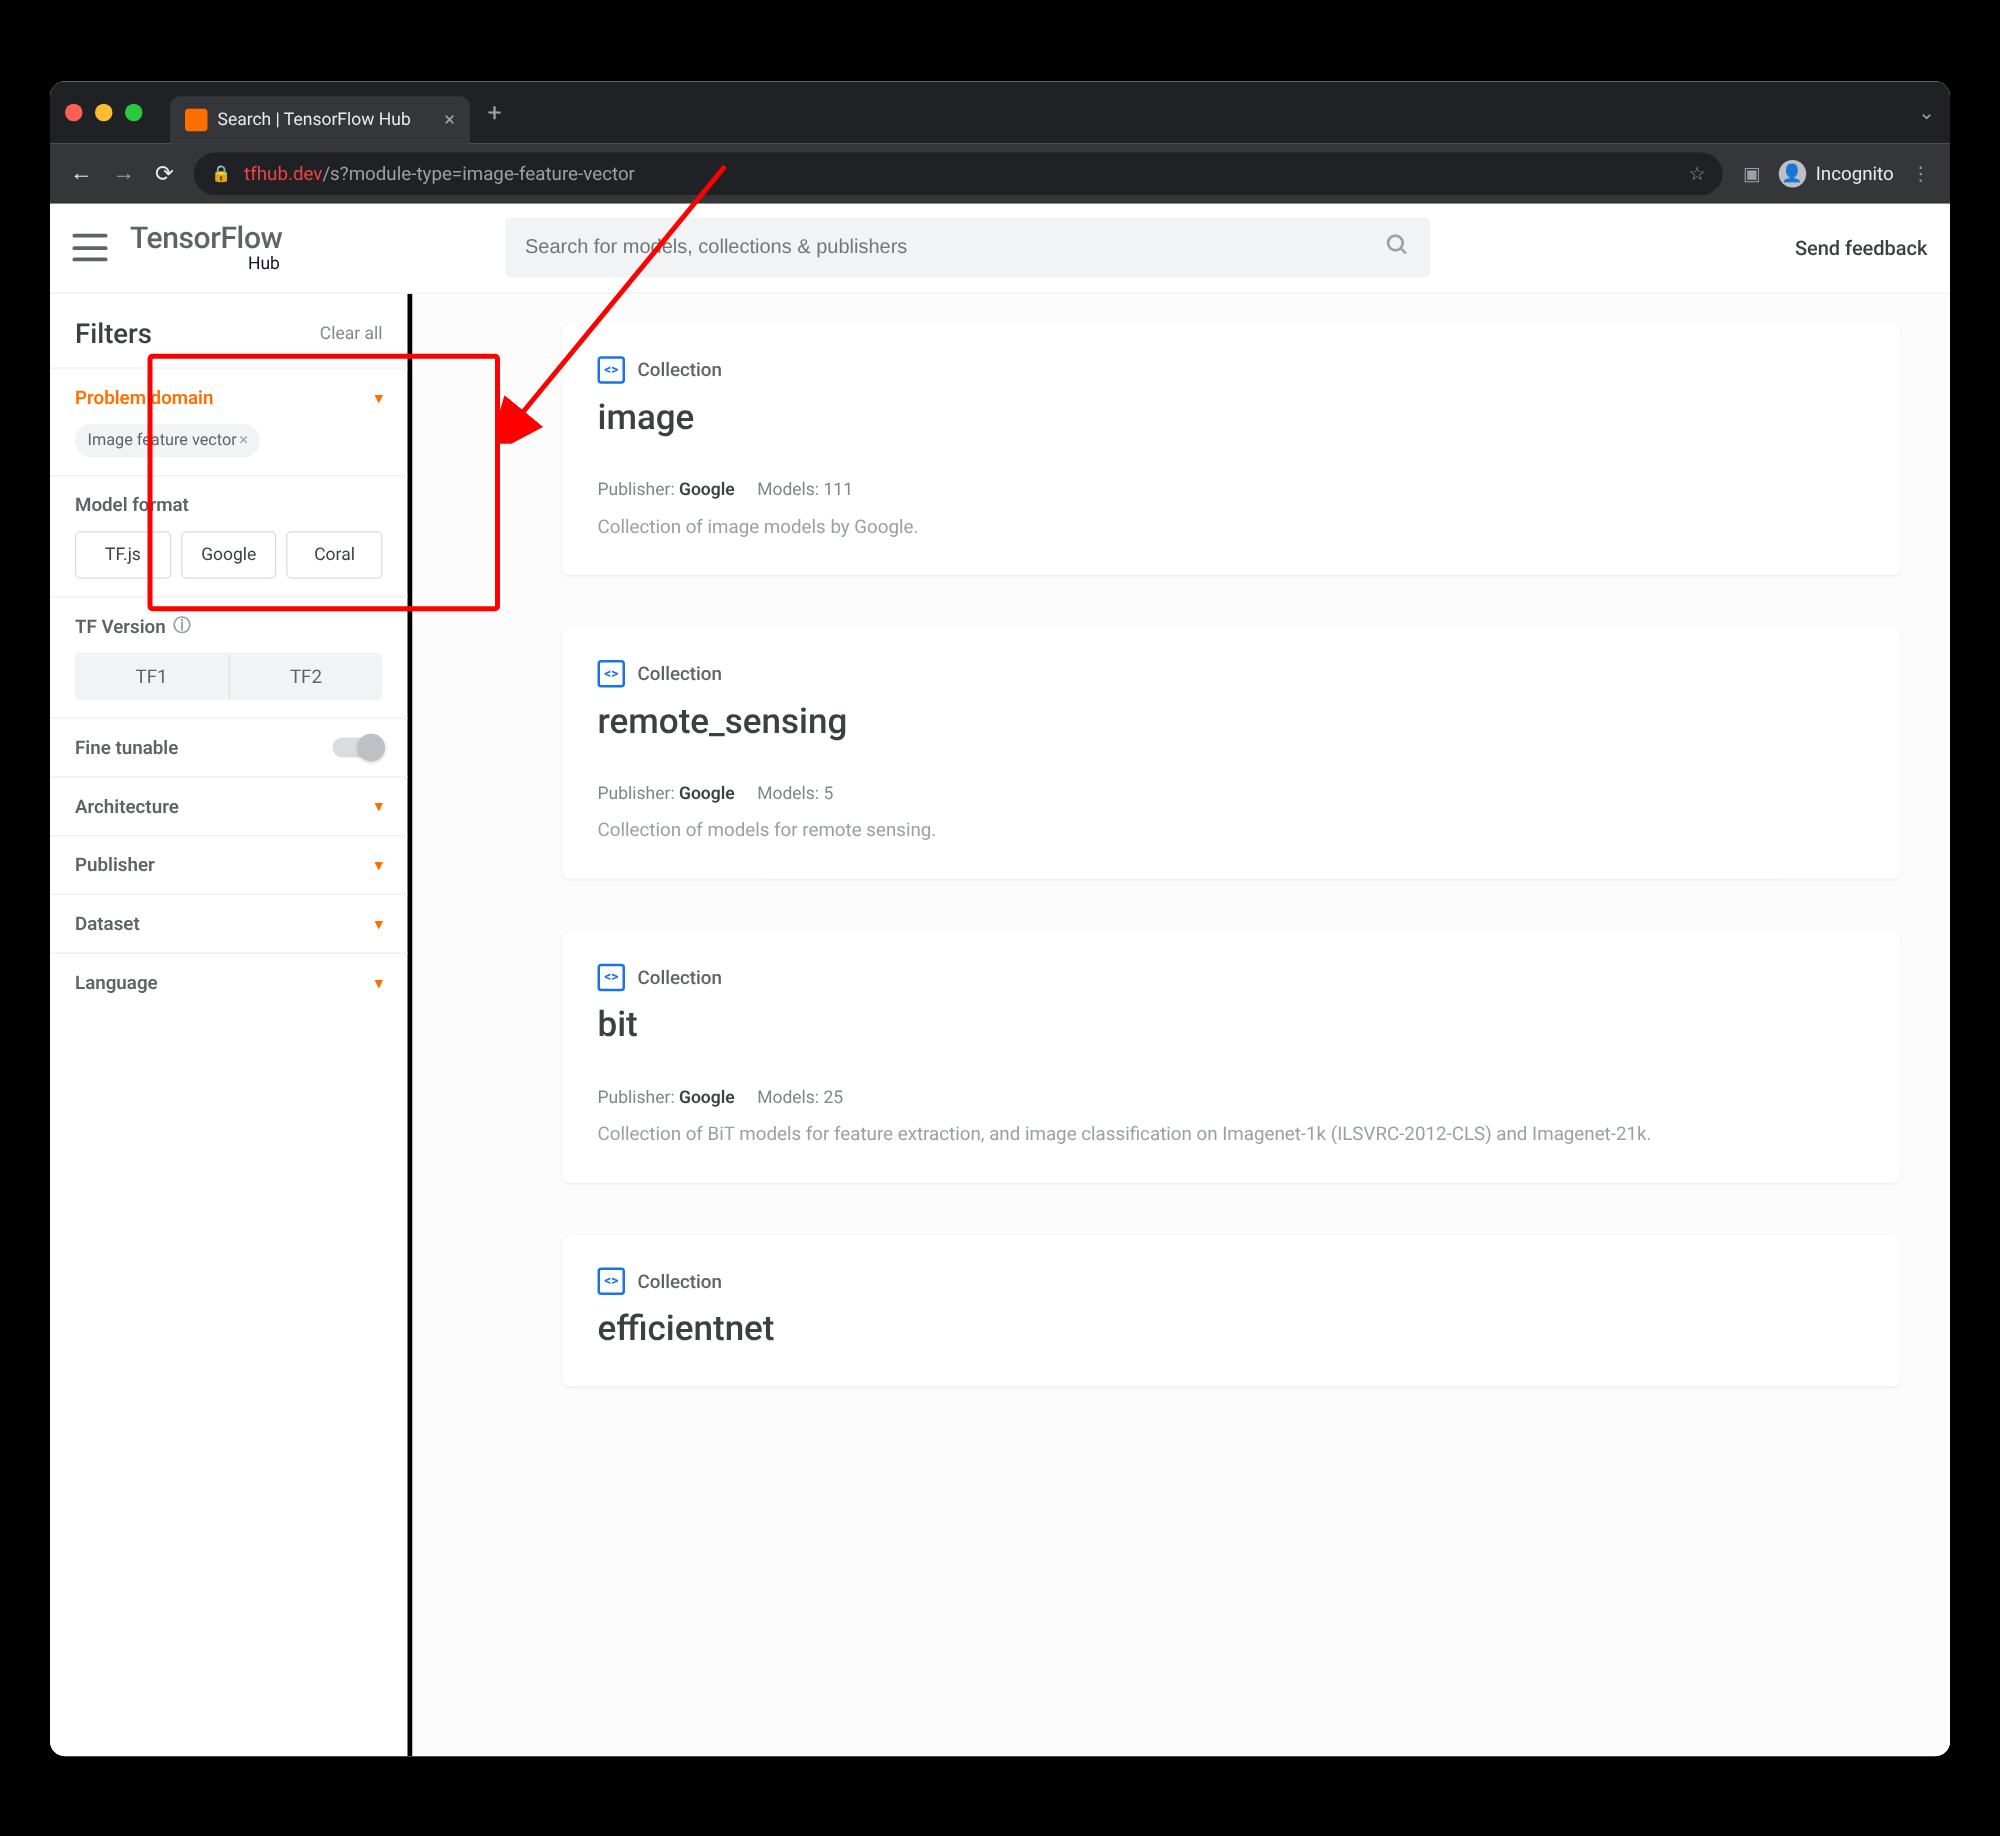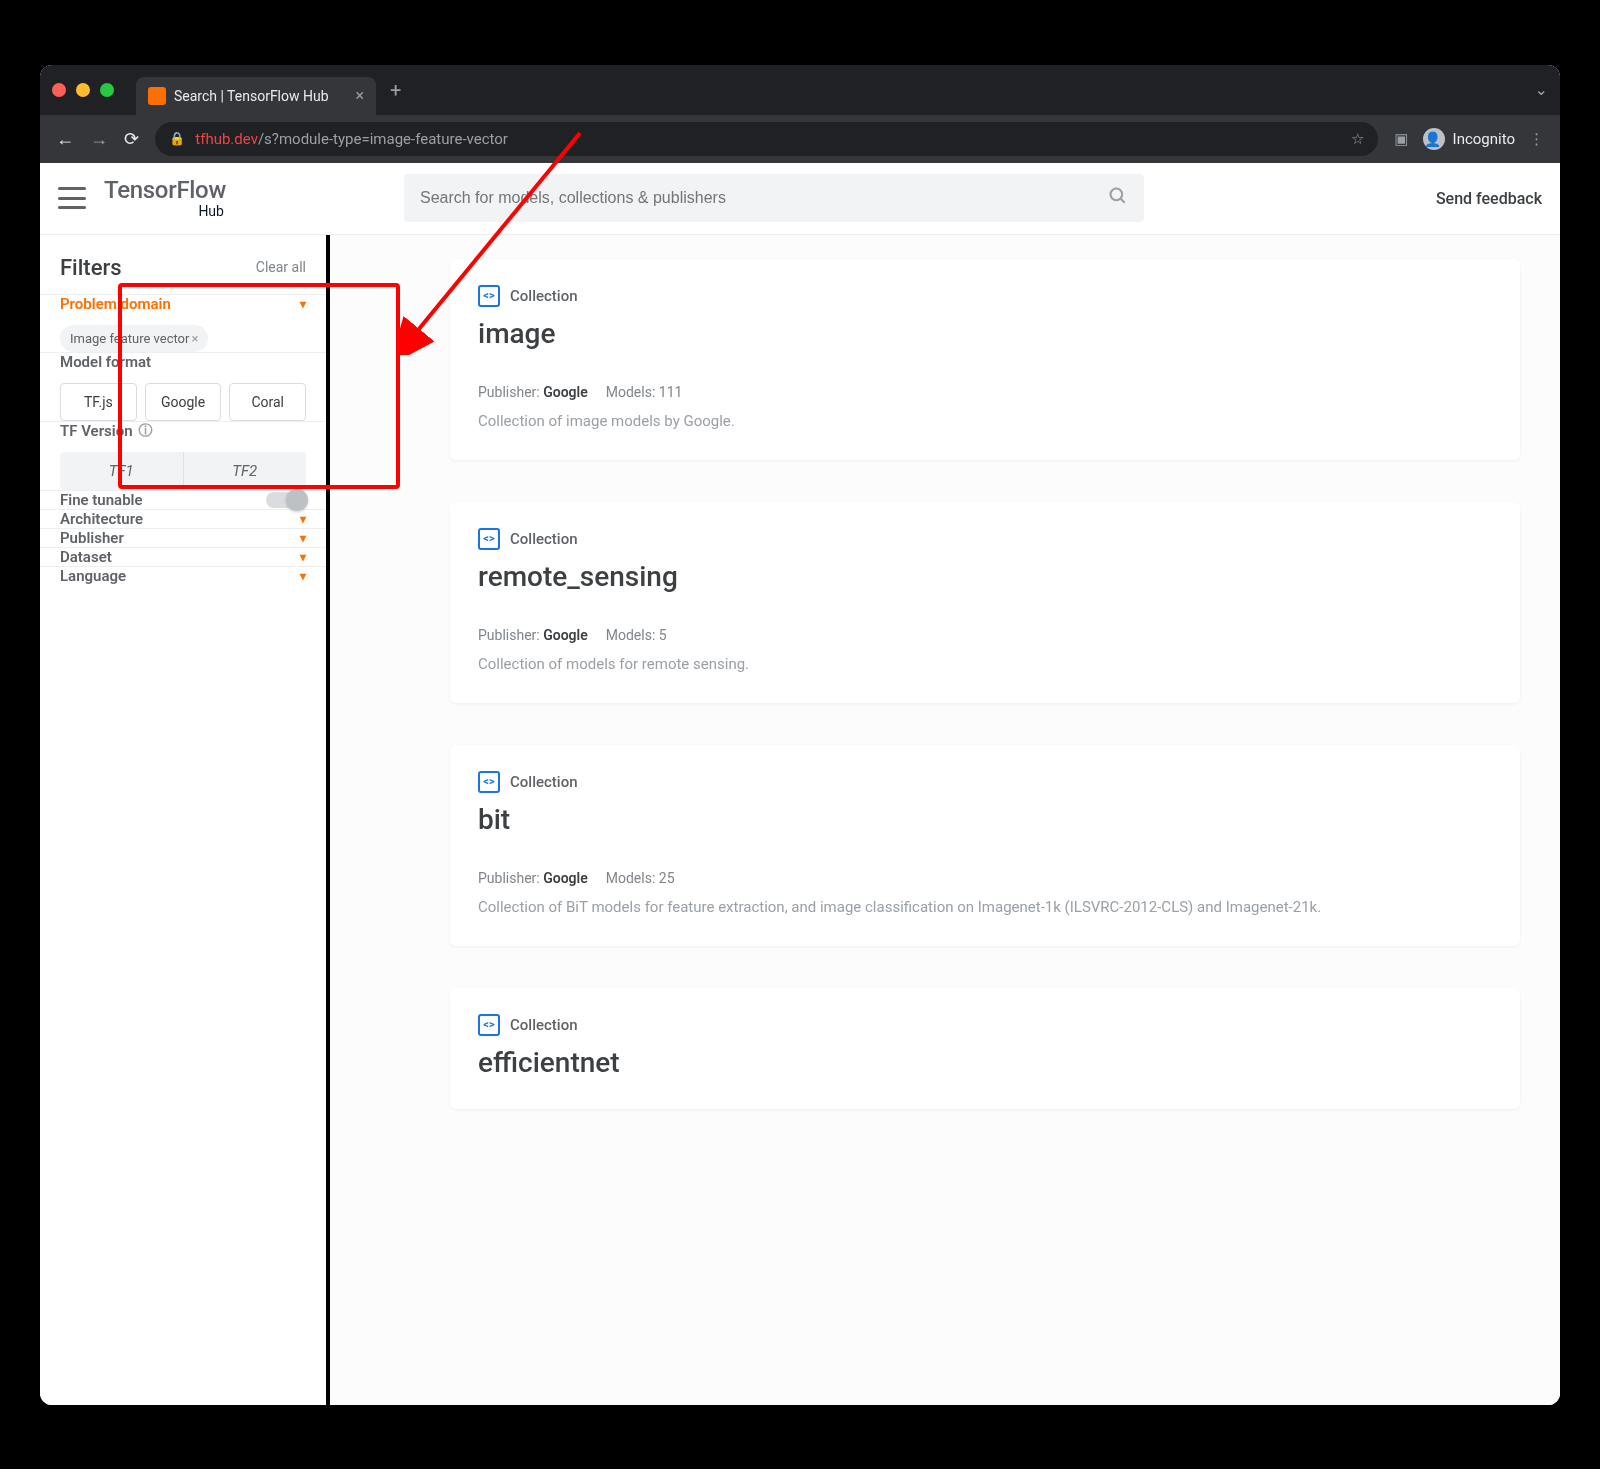--- a/index.html
+++ b/index.html
@@ -122,40 +122,40 @@
       color: #5f6368;
       outline: none;
     }
     .searchbox .search-icon { color: #9aa0a6; font-size: 20px; }
     .feedback { margin-left: auto; color: #3c4043; font-size: 16px; font-weight: 500; cursor: pointer; }
     .content { flex: 1; display: flex; overflow: hidden; }
     .sidebar { width: 290px; border-right: 4px solid #000000; display: flex; flex-direction: column; }
     .filter-head { display: flex; align-items: center; padding: 20px 20px 14px; }
     .filter-head h2 { font-size: 22px; color: #3c4043; font-weight: 500;}
     .clear-all { margin-left: auto; font-size: 14px; color: #80868b; cursor: pointer; }
-    .filter-section { padding: 0 20px; border-top: 1px solid #eee; }
+    .filter-section { padding: 14px 20px; border-top: 1px solid #eee; }
     .filter-title { font-size: 15px; color: #5f6368; font-weight: 600; display: flex; align-items: center; }
     .filter-title.orange { color: #ff6f00; }
     .caret { margin-left: auto; color: #ff6f00; font-size: 12px; }
     .chip {
       display: inline-flex;
       align-items: center;
       background: #f1f3f4;
       border-radius: 14px;
       padding: 6px 10px;
       font-size: 13px;
       color: #5f6368;
       margin-top: 12px;
       gap: 2px;
     }
     .chip-x { color: #9aa0a6; cursor: pointer; font-size: 13px; }
     .format-row { display: flex; gap: 8px; margin-top: 12px; }
     .format-btn { flex: 1; border: 1px solid #dadce0; background: #fff; padding: 10px 0; text-align: center; font-size: 14px; color: #3c4043; cursor: pointer; border-radius: 4px; }
     .tf-row { display: flex; margin-top: 12px; }
-    .tf-btn { flex: 1; background: #f1f3f4; padding: 10px 0; text-align: center; font-size: 15px; color: #5f6368; cursor: pointer; font-style: italic; }
+    .tf-btn { flex: 1; background: #f1f3f4; padding: 10px 0; text-align: center; font-size: 15px; color: #5f6368; cursor: pointer; }
     .tf-btn:first-child { border-radius: 4px 0 0 4px; border-right: 1px solid #e0e0e0; }
     .tf-btn:last-child { border-radius: 0 4px 4px 0; }
     .help-icon { margin-left: 6px; color: #9aa0a6; font-size: 14px; }
     .toggle { margin-left: auto; width: 40px; height: 16px; background: #dadce0; border-radius: 8px; position: relative; cursor: pointer; }
     .toggle::after { content: ""; position: absolute; right: -2px; top: -3px; width: 22px; height: 22px; background: #bdc1c6; border-radius: 50%; box-shadow: 0 1px 3px rgba(0,0,0,0.2); }
     .main { flex: 1; padding: 24px 40px 0 120px; overflow-y: auto; background: #fcfcfc; }
     .card {
       background: #fff;
       border-radius: 6px;
       padding: 26px 28px 30px;

